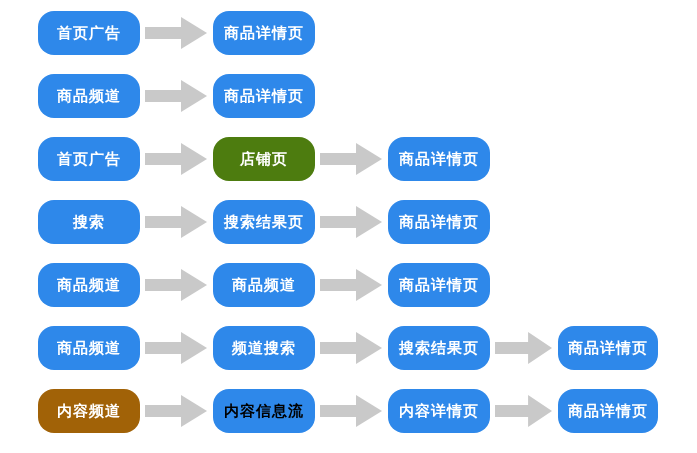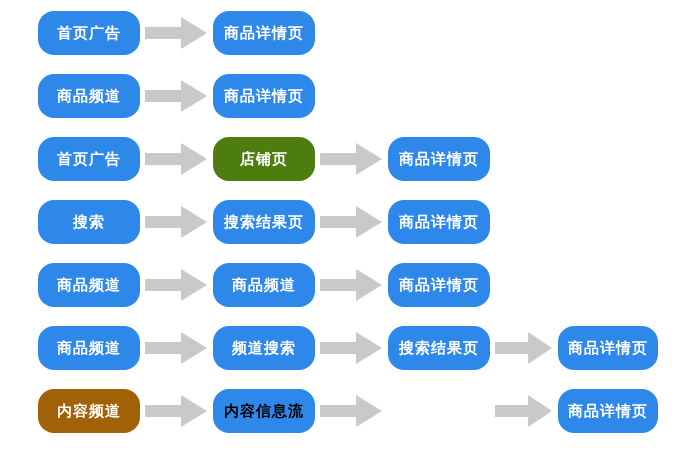--- a/index.html
+++ b/index.html
@@ -160,20 +160,23 @@
       </svg>
     </div>
     <div class="flow-node" style="left: 213px; top: 389px; width: 102px; background: rgb(46, 136, 234);">
       <span style="color: #000000;">内容信息流</span>
     </div>
     <div class="flow-arrow" style="left: 320px; top: 394px; width: 62px;">
       <svg viewBox="0 0 62 34" preserveAspectRatio="none">
         <polygon points="0,11 36,11 36,1 62,17 36,33 36,23 0,23" fill="#c9c9c9"></polygon>
       </svg>
     </div>
+    <div class="flow-node" style="left: 388px; top: 389px; width: 102px; background: rgb(46, 136, 234);">
+      <span style="color: rgb(255, 255, 255);">内容详情页</span>
+    </div>
     <div class="flow-arrow" style="left: 495px; top: 394px; width: 57px;">
       <svg viewBox="0 0 62 34" preserveAspectRatio="none">
         <polygon points="0,11 36,11 36,1 62,17 36,33 36,23 0,23" fill="#c9c9c9"></polygon>
       </svg>
     </div>
     <div class="flow-node" style="left: 558px; top: 389px; width: 100px; background: rgb(46, 136, 234);">
       <span style="color: rgb(255, 255, 255);">商品详情页</span>
     </div>
   </div>
 

